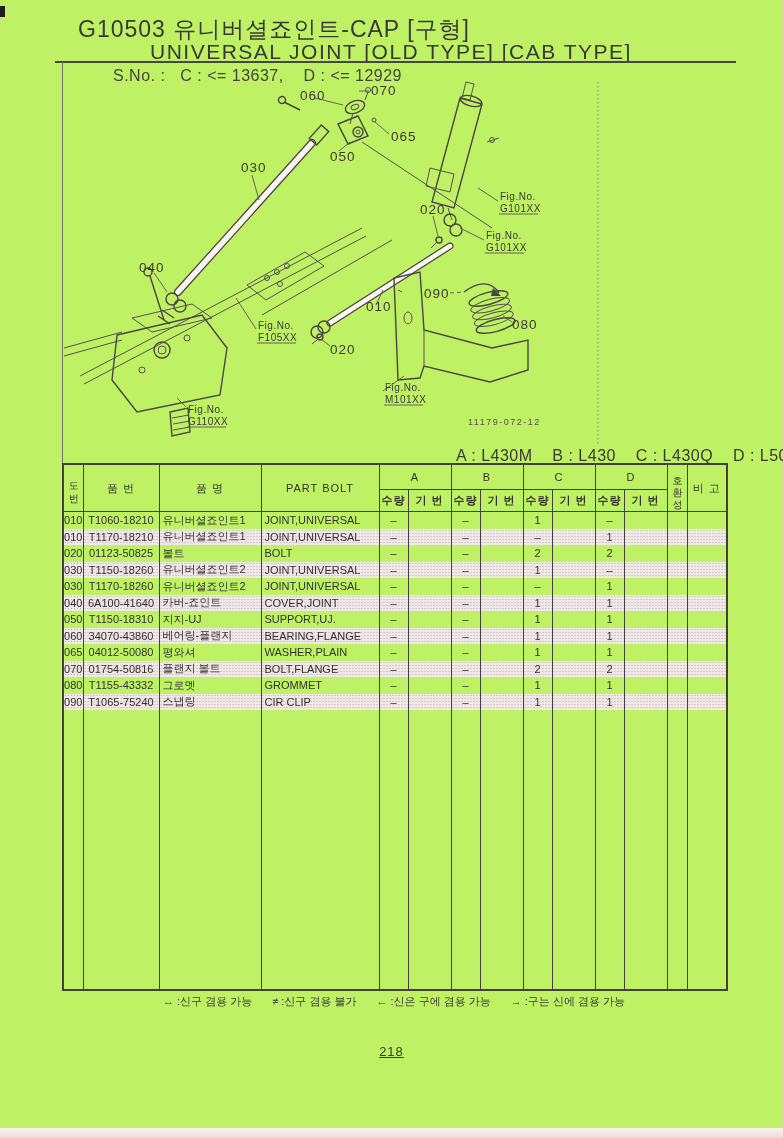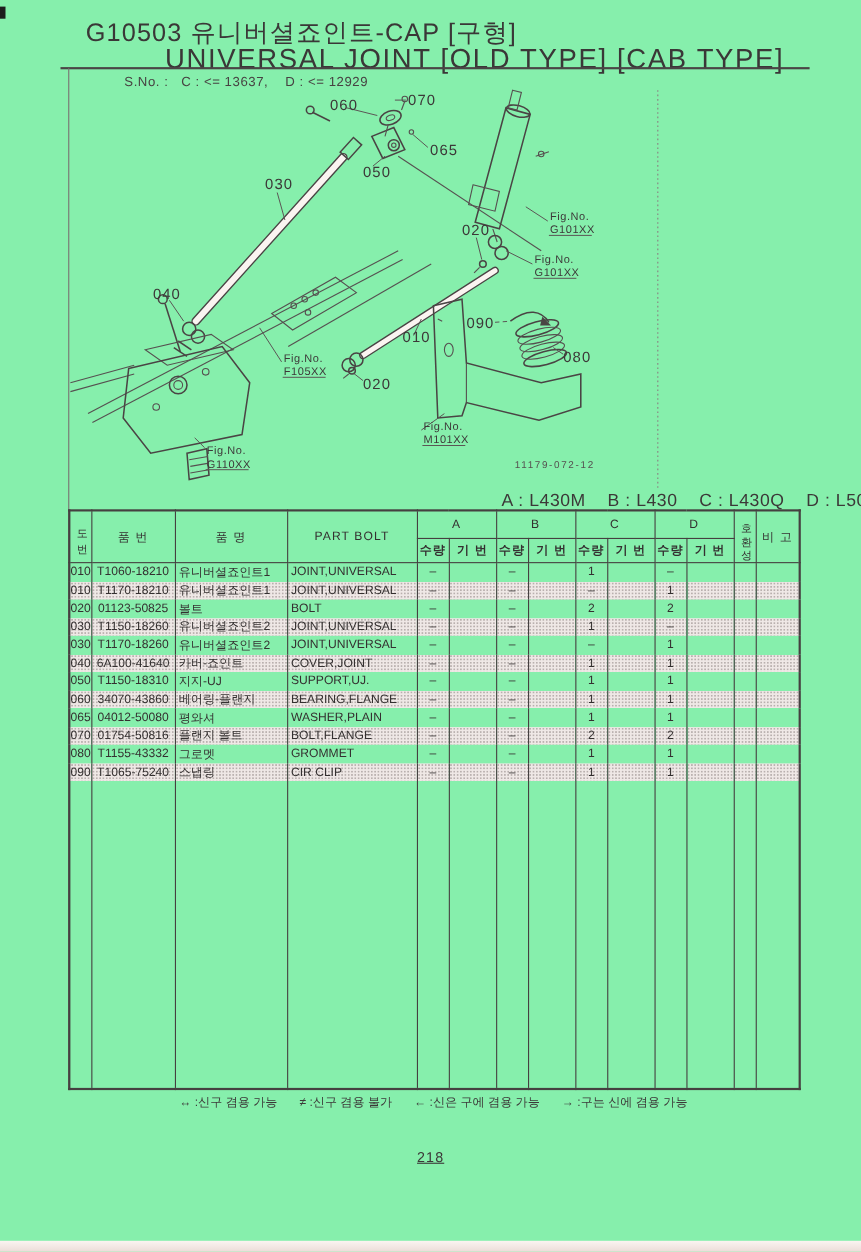--- a/index.html
+++ b/index.html
@@ -1,28 +1,28 @@
 <!DOCTYPE html>
 <html><head>
 <meta charset="utf-8">
 <style>
   html,body{margin:0;padding:0;}
-  .page{position:relative;width:783px;height:1138px;background:#86efac;overflow:hidden;
+  .page{position:relative;width:783px;height:1138px;background:#bef264;overflow:hidden;
         font-family:"Liberation Sans",sans-serif;color:#2e2b2b;}
   .page::after{content:"";position:absolute;left:0;bottom:0;width:100%;height:10px;
         background:linear-gradient(#fbf4f1,#ecdcd8);pointer-events:none;}
   .scan-mark{position:absolute;left:0;top:6px;width:5px;height:11px;background:#1d1d1d;}
 
   
   .title-line{position:absolute;left:78px;top:14px;font-size:23px;letter-spacing:1px;
         color:#3a3737;white-space:pre;}
-  .subtitle{position:absolute;left:150px;top:40px;font-size:25px;letter-spacing:1.5px;color:#3a3737;}
+  .subtitle{position:absolute;left:150px;top:40px;font-size:21px;letter-spacing:1.5px;color:#3a3737;}
   .rule-top{position:absolute;left:55px;top:61px;width:681px;height:2px;background:#4a4545;}
   .left-border{position:absolute;left:62px;top:62px;width:1px;height:929px;background:#7a7272;}
-  .sno{position:absolute;left:113px;top:67px;font-size:12px;letter-spacing:.5px;white-space:pre;color:#474242;}
+  .sno{position:absolute;left:113px;top:67px;font-size:16px;letter-spacing:.5px;white-space:pre;color:#474242;}
 
   
   .diagram{position:absolute;left:62px;top:80px;width:660px;height:368px;}
   .diagram svg{width:100%;height:100%;}
   .ln{stroke:#565050;stroke-width:1;fill:none;}
   .ln-bold{stroke:#4a4444;stroke-width:1.4;fill:none;}
   .tube-o{stroke:#4a4444;stroke-width:8;fill:none;stroke-linecap:round;}
   .tube-i{stroke:#fbf4f1;stroke-width:5.5;fill:none;stroke-linecap:round;}
   .tube2-o{stroke:#4a4444;stroke-width:7;fill:none;stroke-linecap:round;}
   .tube2-i{stroke:#fbf4f1;stroke-width:4.5;fill:none;stroke-linecap:round;}

